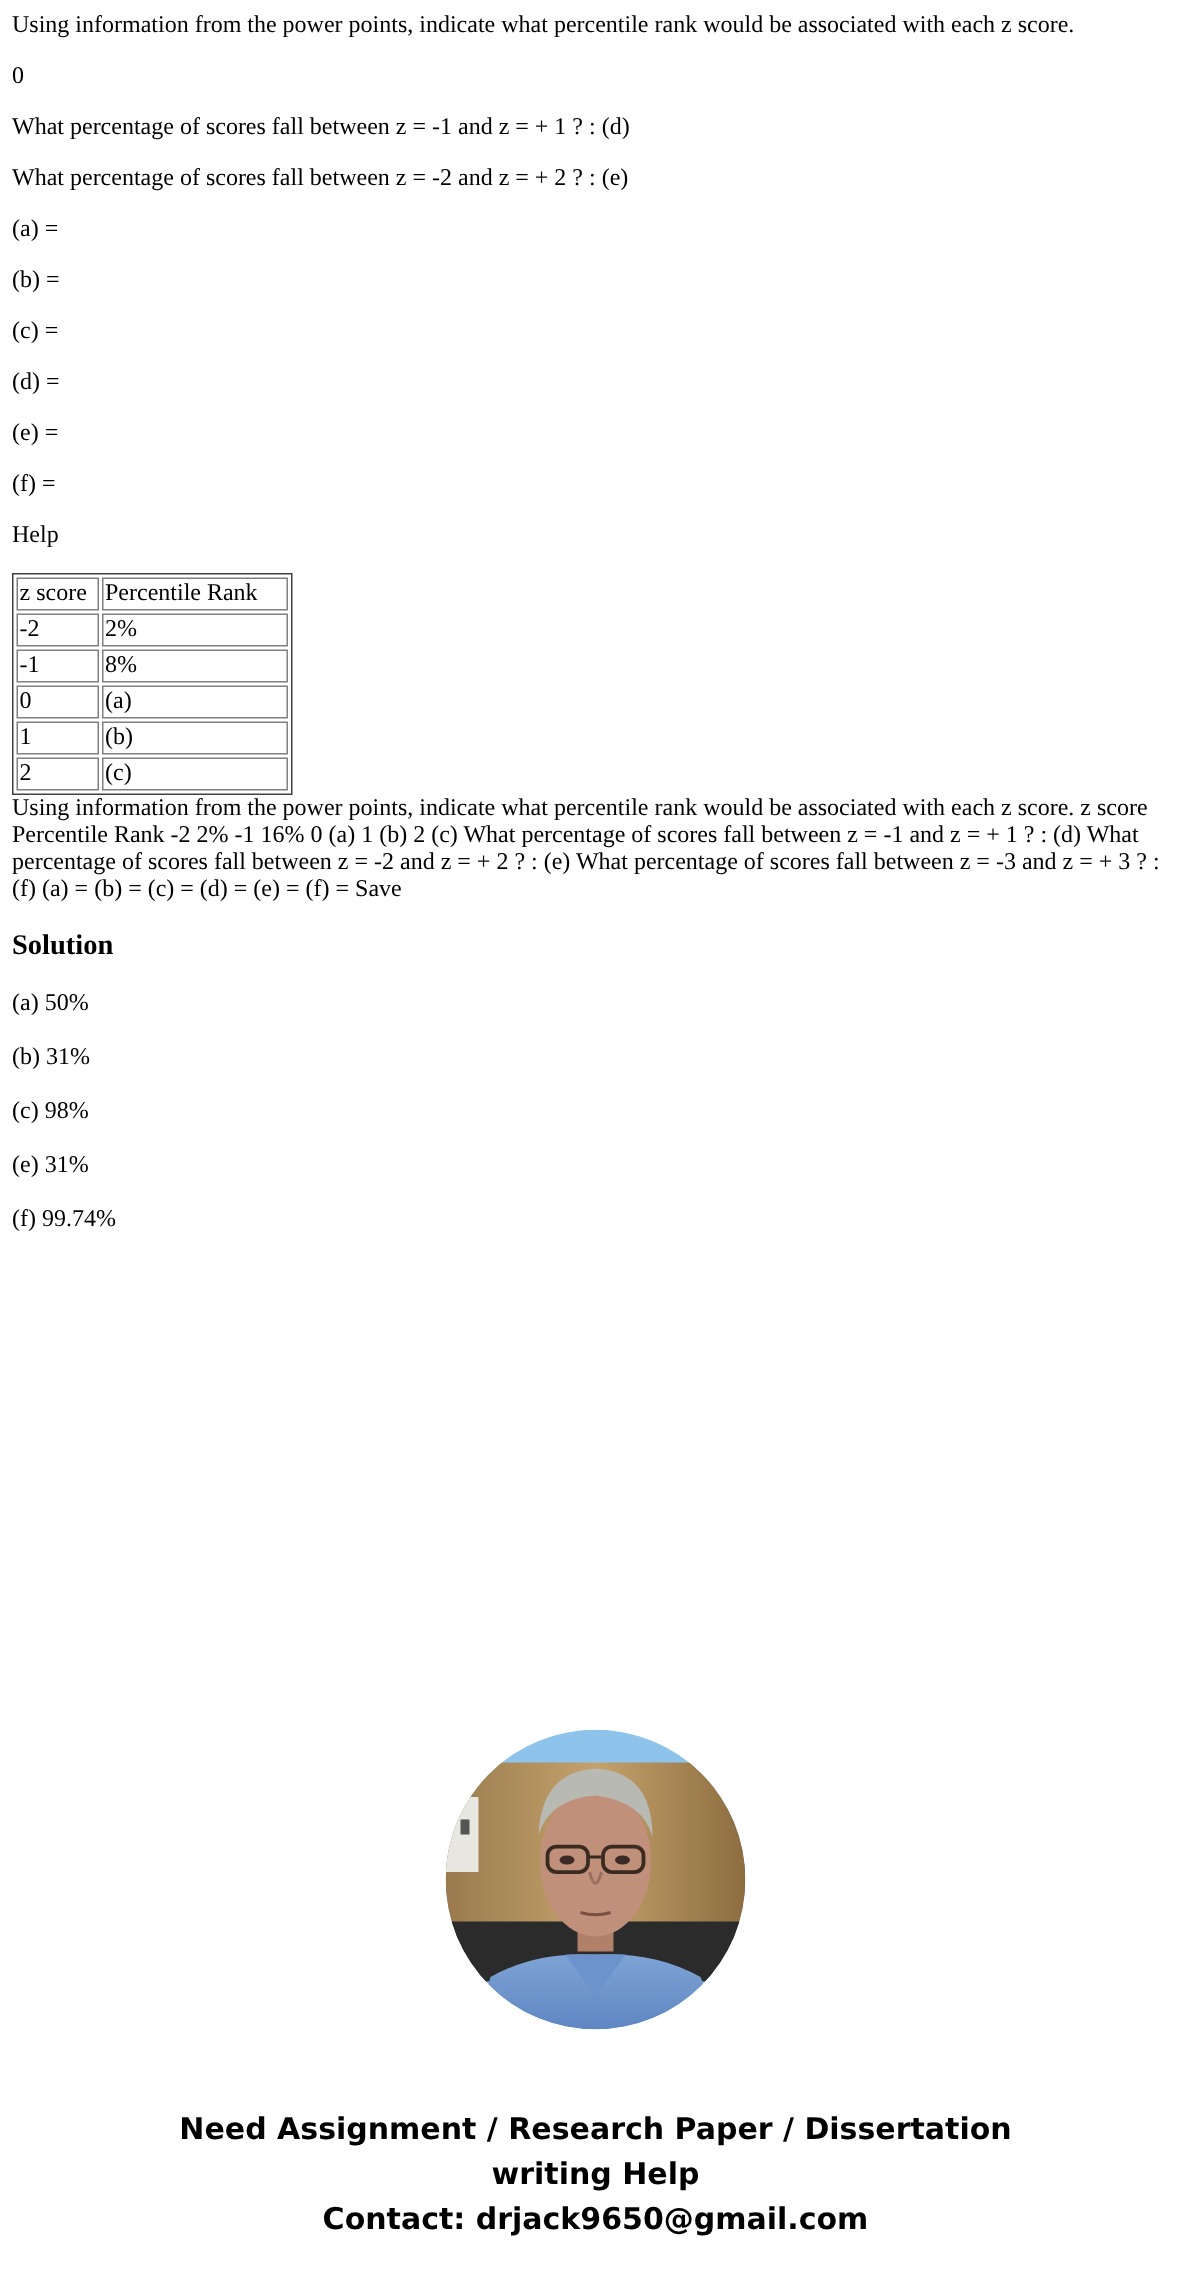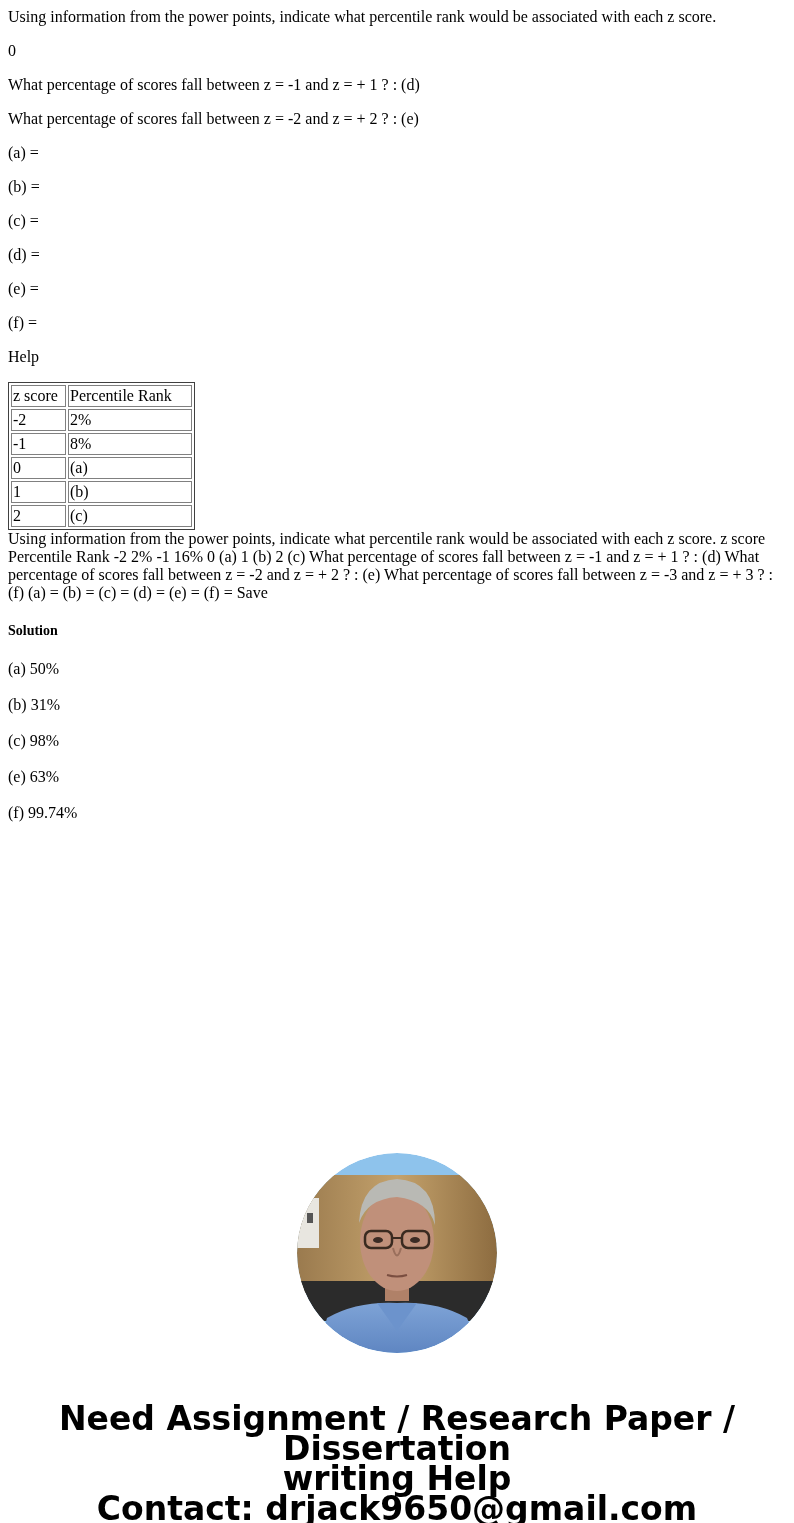--- a/index.html
+++ b/index.html
@@ -42,21 +42,21 @@
       padding: 1px;
       height: 18px;
       vertical-align: middle;
     }
     table.ztable td.col1 { width: 51px; }
     table.ztable td.col2 { width: 120px; }
     .repeat-text {
       margin: 0;
     }
     h3.solution-title {
-      font-size: 14px;
+      font-size: 19px;
       font-weight: bold;
       margin-top: 18px;
       margin-bottom: 18px;
       line-height: 22px;
     }
     .ans-line {
       margin-bottom: 16px;
       margin-top: 18px;
     }
     .avatar-wrap {
@@ -69,21 +69,21 @@
       overflow: hidden;
     }
     .footer {
       position: absolute;
       left: 0;
       top: 1404px;
       width: 794px;
       text-align: center;
       font-family: "DejaVu Sans", "Liberation Sans", sans-serif;
       font-weight: bold;
-      font-size: 33px;
+      font-size: 20px;
       line-height: 30px;
       color: #000000;
     }
   </style>
 </head>
 <body>
 
 <div class="content">
 
   <p class="first-line">Using information from the power points, indicate what percentile rank would be associated with each z score.</p>
@@ -131,21 +131,21 @@
   </tbody>
     </table>
 
   <p class="repeat-text">Using information from the power points, indicate what percentile rank would be associated with each z score. z score Percentile Rank -2 2% -1 16% 0 (a) 1 (b) 2 (c) What percentage of scores fall between z = -1 and z = + 1 ? : (d) What percentage of scores fall between z = -2 and z = + 2 ? : (e) What percentage of scores fall between z = -3 and z = + 3 ? : (f) (a) = (b) = (c) = (d) = (e) = (f) = Save</p>
 
   <h3 class="solution-title">Solution</h3>
 
   <p class="ans-line">(a) 50%</p>
   <p class="ans-line">(b) 31%</p>
   <p class="ans-line">(c) 98%</p>
-  <p class="ans-line">(e) 63%</p>
+  <p class="ans-line">(e) 31%</p>
   <p class="ans-line">(f) 99.74%</p>
 
 </div>
 
 <div class="avatar-wrap">
   <svg width="200" height="200" viewBox="0 0 200 200">
     <defs>
       <clipPath id="circ">
           <circle cx="100" cy="100" r="100"></circle>
         </clipPath>

